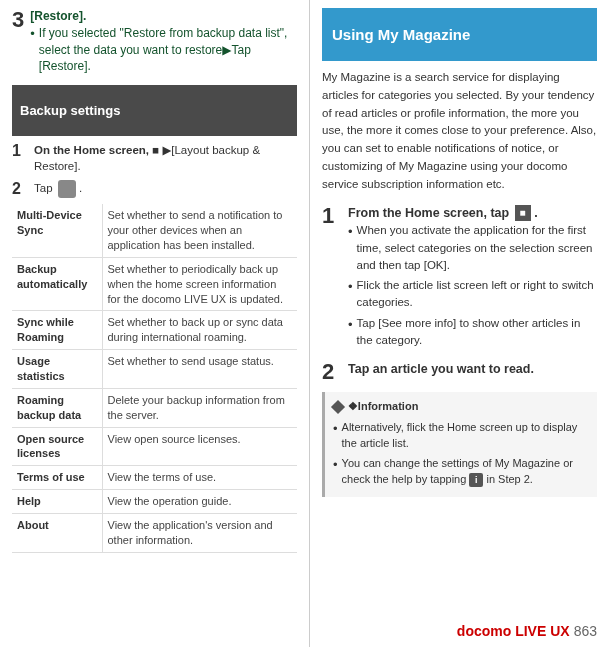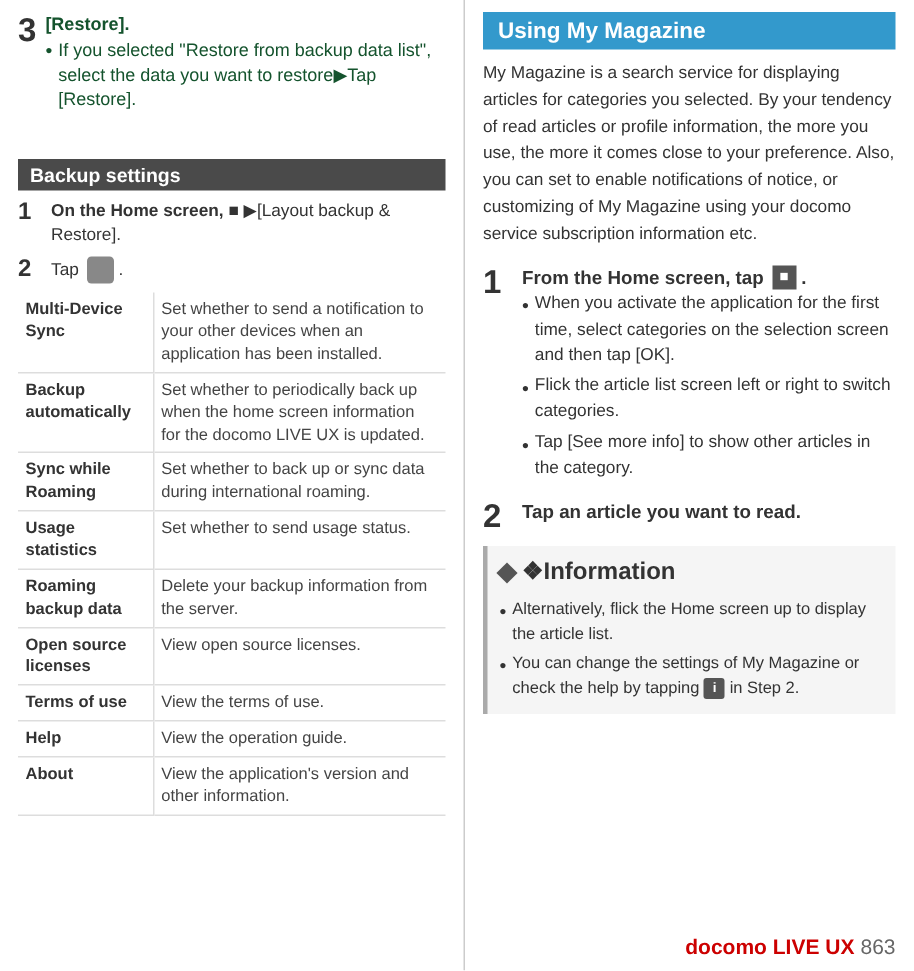--- a/index.html
+++ b/index.html
@@ -55,22 +55,22 @@
       margin-right: 4px;
       font-size: 13px;
       line-height: 1.4;
     }
 
     .section-header {
       background: #4a4a4a;
       color: #fff;
       font-size: 13px;
       font-weight: bold;
-      padding: 3px 8px;
-      margin: 27px 0 6px 0;
+      padding: 18px 8px;
+      margin: 6px 0 6px 0;
     }
 
     .sub-step {
       display: flex;
       align-items: flex-start;
       margin-bottom: 6px;
     }
 
     .sub-step-number {
       font-size: 16px;
@@ -128,21 +128,21 @@
     .right-col {
       width: 299px;
       padding: 8px 12px;
     }
 
     .section-title-blue {
       background: #3399cc;
       color: #fff;
       font-size: 15px;
       font-weight: bold;
-      padding: 4px 10px;
+      padding: 18px 10px;
       margin-bottom: 8px;
     }
 
     .intro-text {
       font-size: 11.5px;
       color: #333;
       line-height: 1.55;
       margin-bottom: 10px;
     }
 
@@ -189,21 +189,21 @@
       border-left: 3px solid #aaa;
       padding: 6px 8px;
       font-size: 11px;
       color: #333;
       line-height: 1.5;
       margin-top: 8px;
     }
 
     .info-title {
       font-weight: bold;
-      font-size: 16px;
+      font-size: 11px;
       margin-bottom: 4px;
       display: flex;
       align-items: center;
     }
 
     .info-diamond {
       display: inline-block;
       width: 10px;
       height: 10px;
       background: #555;

